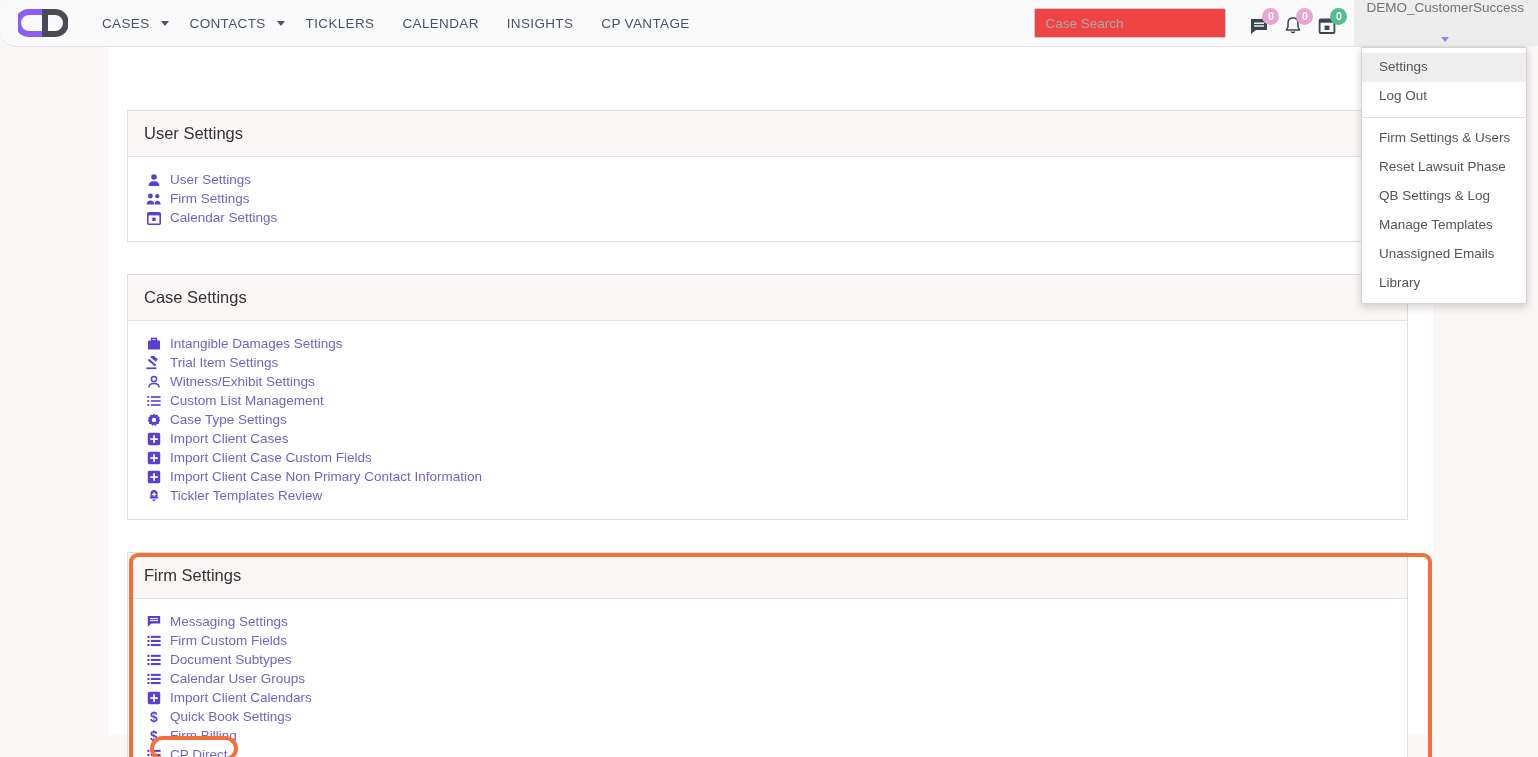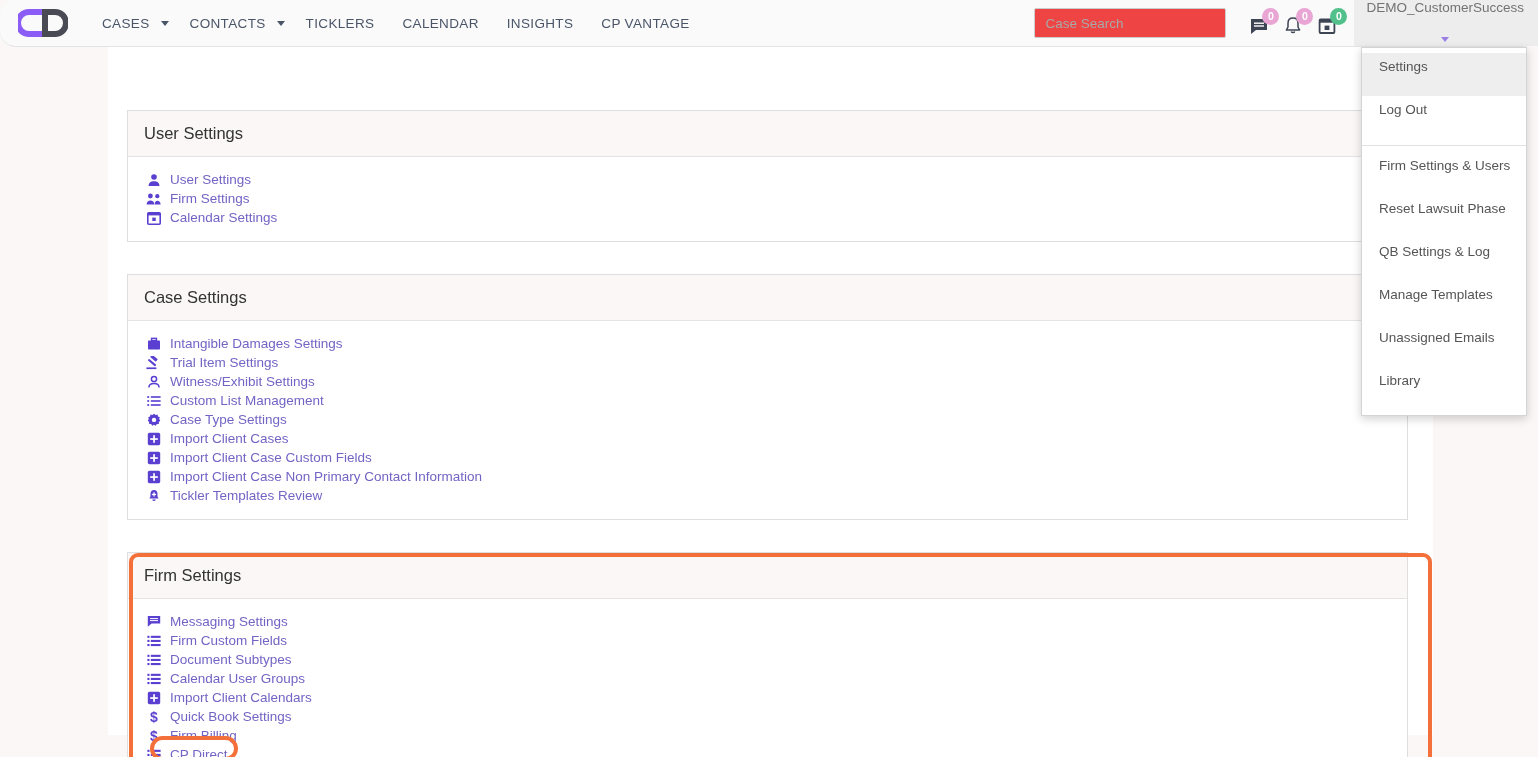--- a/index.html
+++ b/index.html
@@ -161,21 +161,21 @@
     width: 166px;
     background: #fff;
     border: 1px solid #d4d4d4;
     box-shadow: 0 3px 9px rgba(0,0,0,.18);
     padding: 5px 0;
     z-index: 60;
   }
   .dd-item {
     font-size: 13.5px;
     color: #555;
-    padding: 4px 0 20px 17px;
+    padding: 4px 0 6px 17px;
     line-height: 19px;
     cursor: pointer;
     white-space: nowrap;
   }
   .dd-item.active { background: #eeeeee; }
   .dd-sep {
     height: 1px;
     background: #e2e2e2;
     margin: 6px 0;
   }

